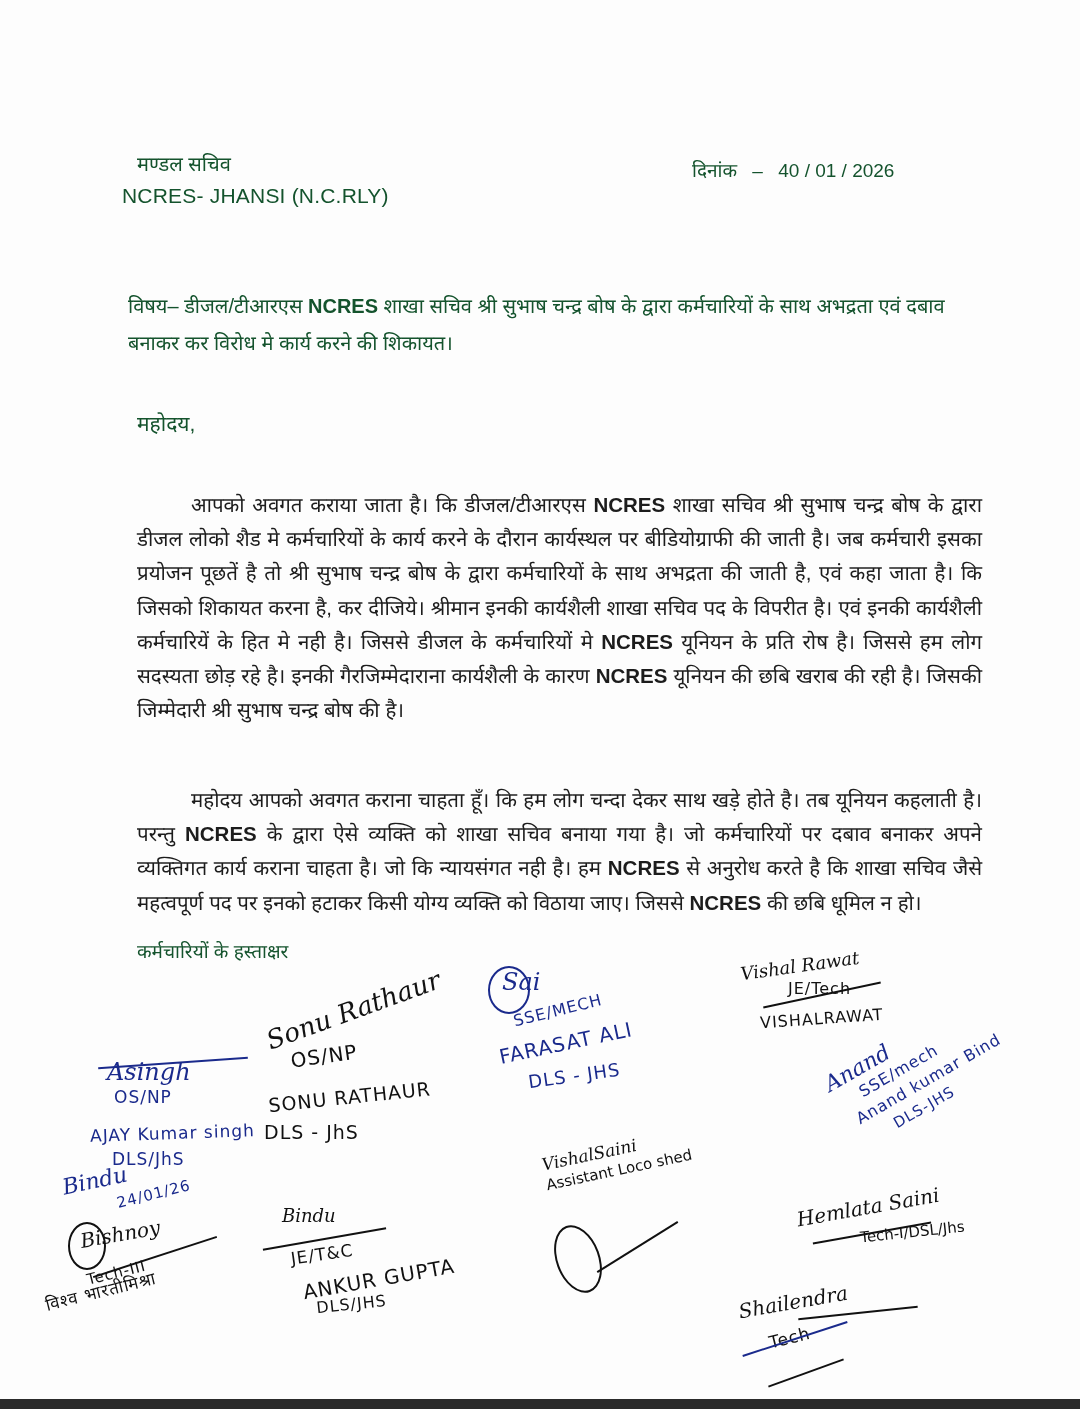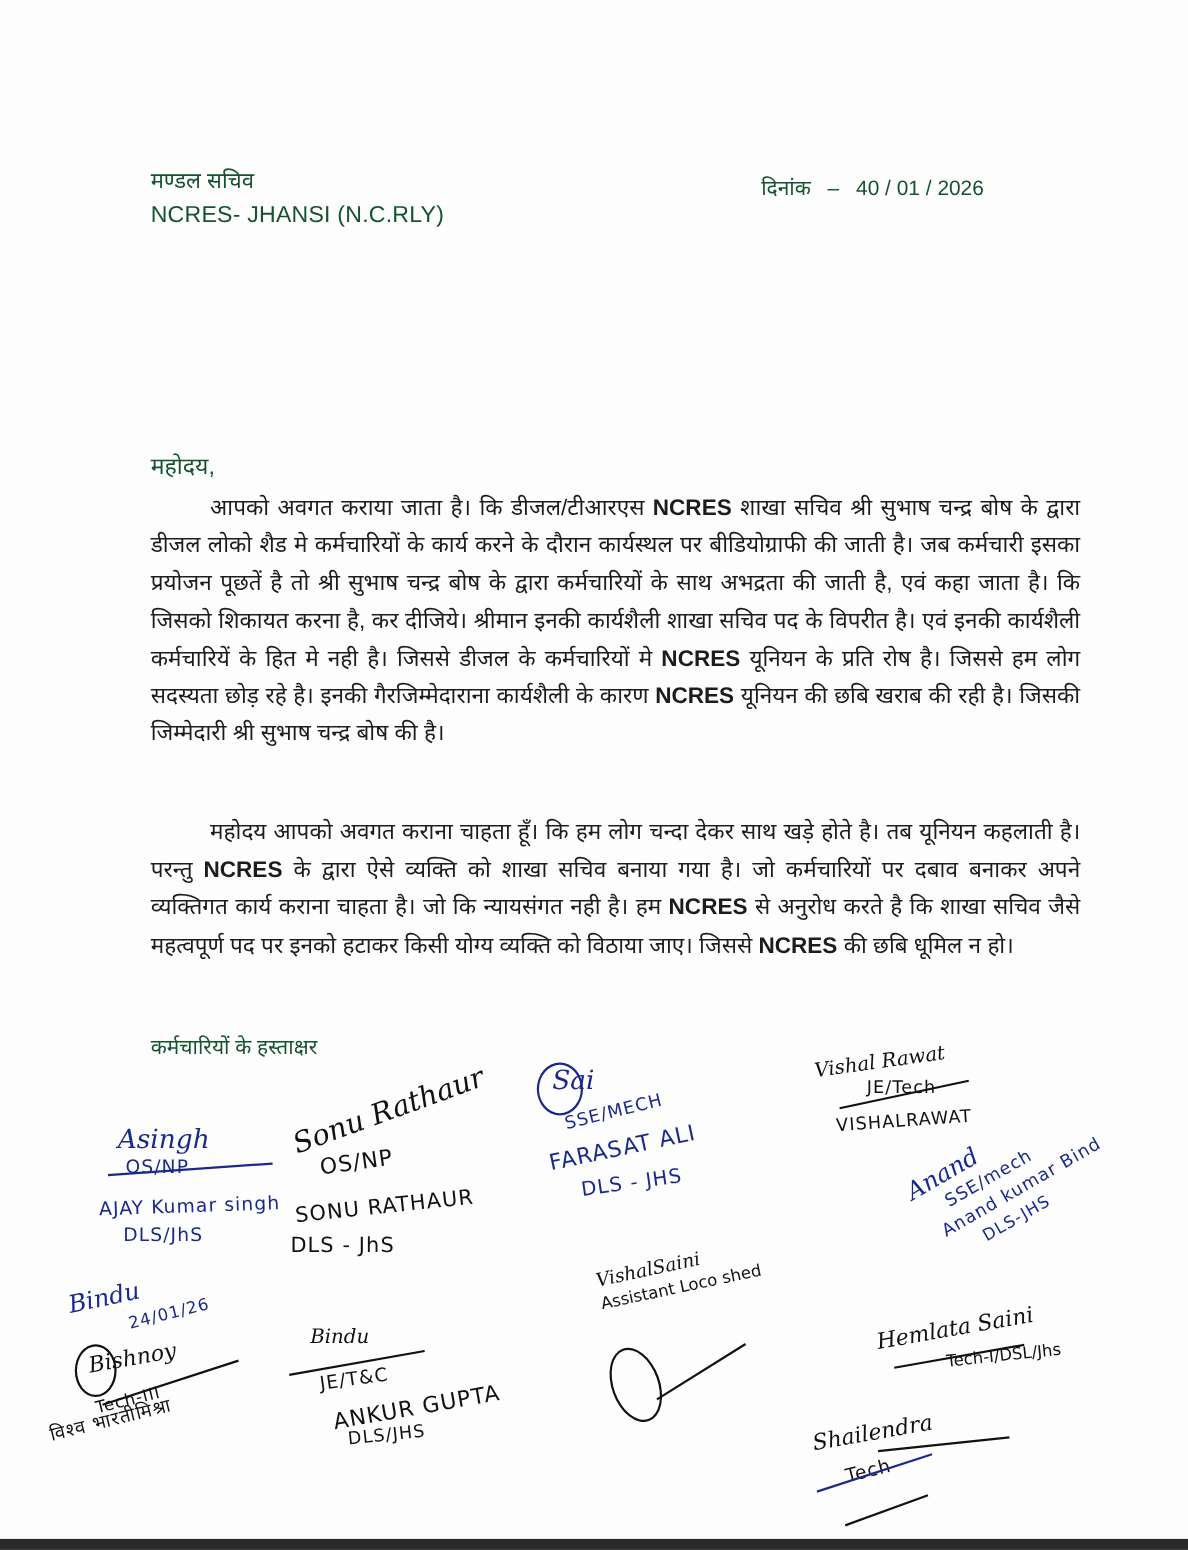--- a/index.html
+++ b/index.html
@@ -12,27 +12,27 @@
   .page {
     position:absolute; left:0; top:0; width:1080px; height:1399px;
     background:#fdfdfd;
   }
   .bottom-bar {
     position:absolute; left:0; top:1399px; width:1080px; height:10px;
     background:#2b2b2b;
   }
   .t { position:absolute; white-space:nowrap; font-size:21px; color:#14532d; }
   .hdr-sec { left:137px; top:150px; font-size:20px; }
-  .hdr-org { left:137px; top:184px; font-size:21px; letter-spacing:0.2px; }
+  .hdr-org { left:122px; top:184px; font-size:21px; letter-spacing:0.2px; }
   .hdr-date { left:692px; top:157px; font-size:19px; }
   .subject { left:128px; top:288px; width:830px; white-space:normal; line-height:37px; font-size:20px; }
   .salutation { left:137px; top:409px; font-size:21px; }
   .para {
     position:absolute; left:137px; width:845px; font-size:20.5px; line-height:34.2px;
-    text-align:justify; text-indent:54px; color:#1c1c1c;
+    text-align:justify; text-indent:54px; color:#1c1c1c;margin-top:43px;
   }
   .p1 { top:445px; }
   .p2 { top:740px; }
   .sig-heading { left:137px; top:938px; font-size:19px; }
   b.brand { font-weight:bold; }
 
   .sig { position:absolute; font-family:"DejaVu Sans", sans-serif; font-style:italic; white-space:nowrap; }
   .blue { color:#1a2a8c; }
   .black { color:#111111; }
   .sig .scrib { font-family:"DejaVu Serif", serif; font-style:italic; font-size:24px; }
@@ -47,29 +47,30 @@
 
   <div class="t hdr-sec">मण्डल सचिव</div>
   <div class="t hdr-org">NCRES- JHANSI (N.C.RLY)</div>
 
   <div class="t hdr-date">
     <span>दिनांक</span>
     <span style="margin:0 10px;">–</span>
     <span>40 / 01 / 2026</span>
   </div>
 
+  <div class="t subject">विषय– डीजल/टीआरएस <b class="brand">NCRES</b> शाखा सचिव श्री सुभाष चन्द्र बोष के द्वारा कर्मचारियों के साथ अभद्रता एवं दबाव बनाकर कर विरोध मे कार्य करने की शिकायत।</div>
 
   <div class="t salutation">महोदय,</div>
 
   <div class="para p1">आपको अवगत कराया जाता है। कि डीजल/टीआरएस <b class="brand">NCRES</b> शाखा सचिव श्री सुभाष चन्द्र बोष के द्वारा डीजल लोको शैड मे कर्मचारियों के कार्य करने के दौरान कार्यस्थल पर बीडियोग्राफी की जाती है। जब कर्मचारी इसका प्रयोजन पूछतें है तो श्री सुभाष चन्द्र बोष के द्वारा कर्मचारियों के साथ अभद्रता की जाती है, एवं कहा जाता है। कि जिसको शिकायत करना है, कर दीजिये। श्रीमान इनकी कार्यशैली शाखा सचिव पद के विपरीत है। एवं इनकी कार्यशैली कर्मचारियें के हित मे नही है। जिससे डीजल के कर्मचारियों मे <b class="brand">NCRES</b> यूनियन के प्रति रोष है। जिससे हम लोग सदस्यता छोड़ रहे है। इनकी गैरजिम्मेदाराना कार्यशैली के कारण  <b class="brand">NCRES</b> यूनियन की छबि खराब की रही है। जिसकी जिम्मेदारी श्री सुभाष चन्द्र बोष की है।</div>
   <div class="para p2">महोदय आपको अवगत कराना चाहता हूँ। कि हम लोग चन्दा देकर साथ खड़े होते है। तब यूनियन कहलाती है। परन्तु <b class="brand">NCRES</b> के द्वारा ऐसे व्यक्ति को शाखा सचिव बनाया गया है। जो कर्मचारियों पर दबाव बनाकर अपने व्यक्तिगत कार्य कराना चाहता है। जो कि न्यायसंगत नही है। हम <b class="brand">NCRES</b>  से अनुरोध करते है कि शाखा सचिव जैसे महत्वपूर्ण पद पर इनको हटाकर किसी योग्य व्यक्ति को विठाया जाए। जिससे <b class="brand">NCRES</b> की छबि धूमिल न हो।</div>
 
   <div class="t sig-heading">कर्मचारियों के हस्ताक्षर</div>
 
-  <div class="sig blue" style="left:82px; top:1022px;">
+  <div class="sig blue" style="left:82px; top:1058px;">
     <span class="scrib" style="margin-left:25px;">Asingh</span>
     <span class="line" style="margin-left:32px;">OS/NP</span>
     <span class="line" style="margin-top:14px; margin-left:8px; transform:rotate(-2deg);">AJAY Kumar singh</span>
     <span class="line" style="margin-left:30px; margin-top:4px;">DLS/JhS</span>
   </div>
   <div class="rule" style="left:98px; top:1062px; width:150px; background:#1a2a8c; transform:rotate(-4deg);"></div>
 
   <div class="sig black" style="left:262px; top:995px;">
     <span class="scrib" style="font-size:26px; display:inline-block; transform:rotate(-20deg);">Sonu Rathaur</span>
     <span class="line" style="margin-left:28px; margin-top:14px; font-size:20px; transform:rotate(-8deg);">OS/NP</span>

